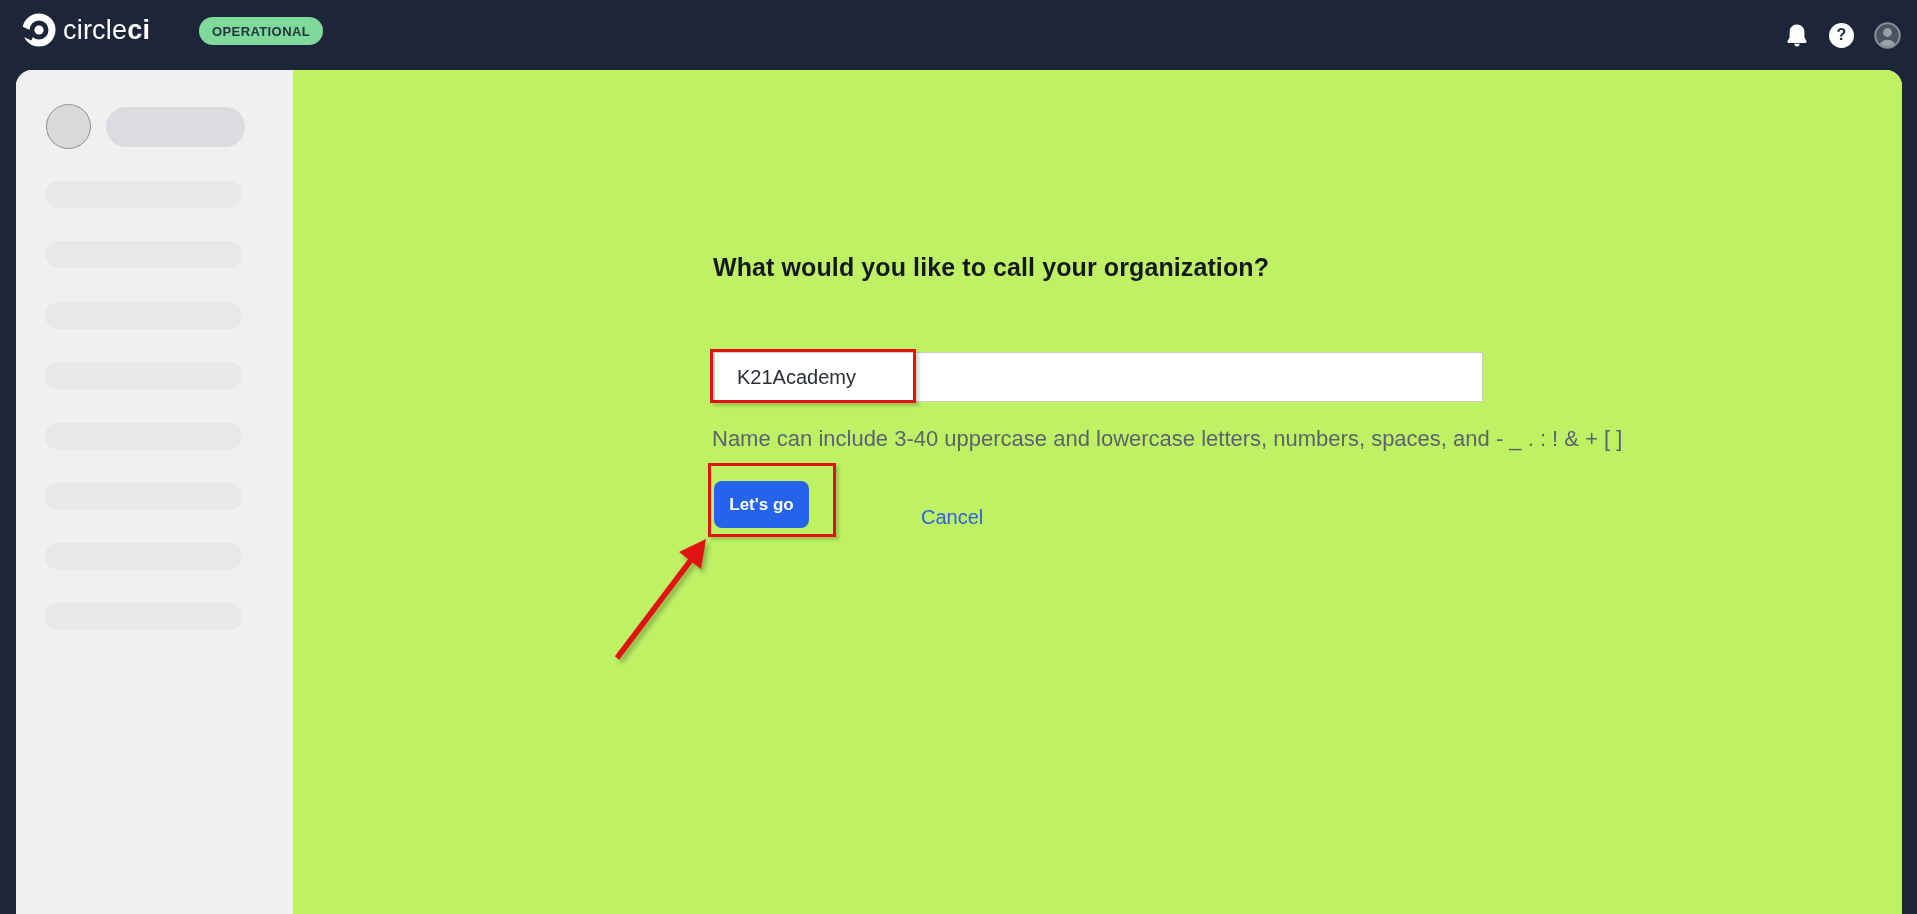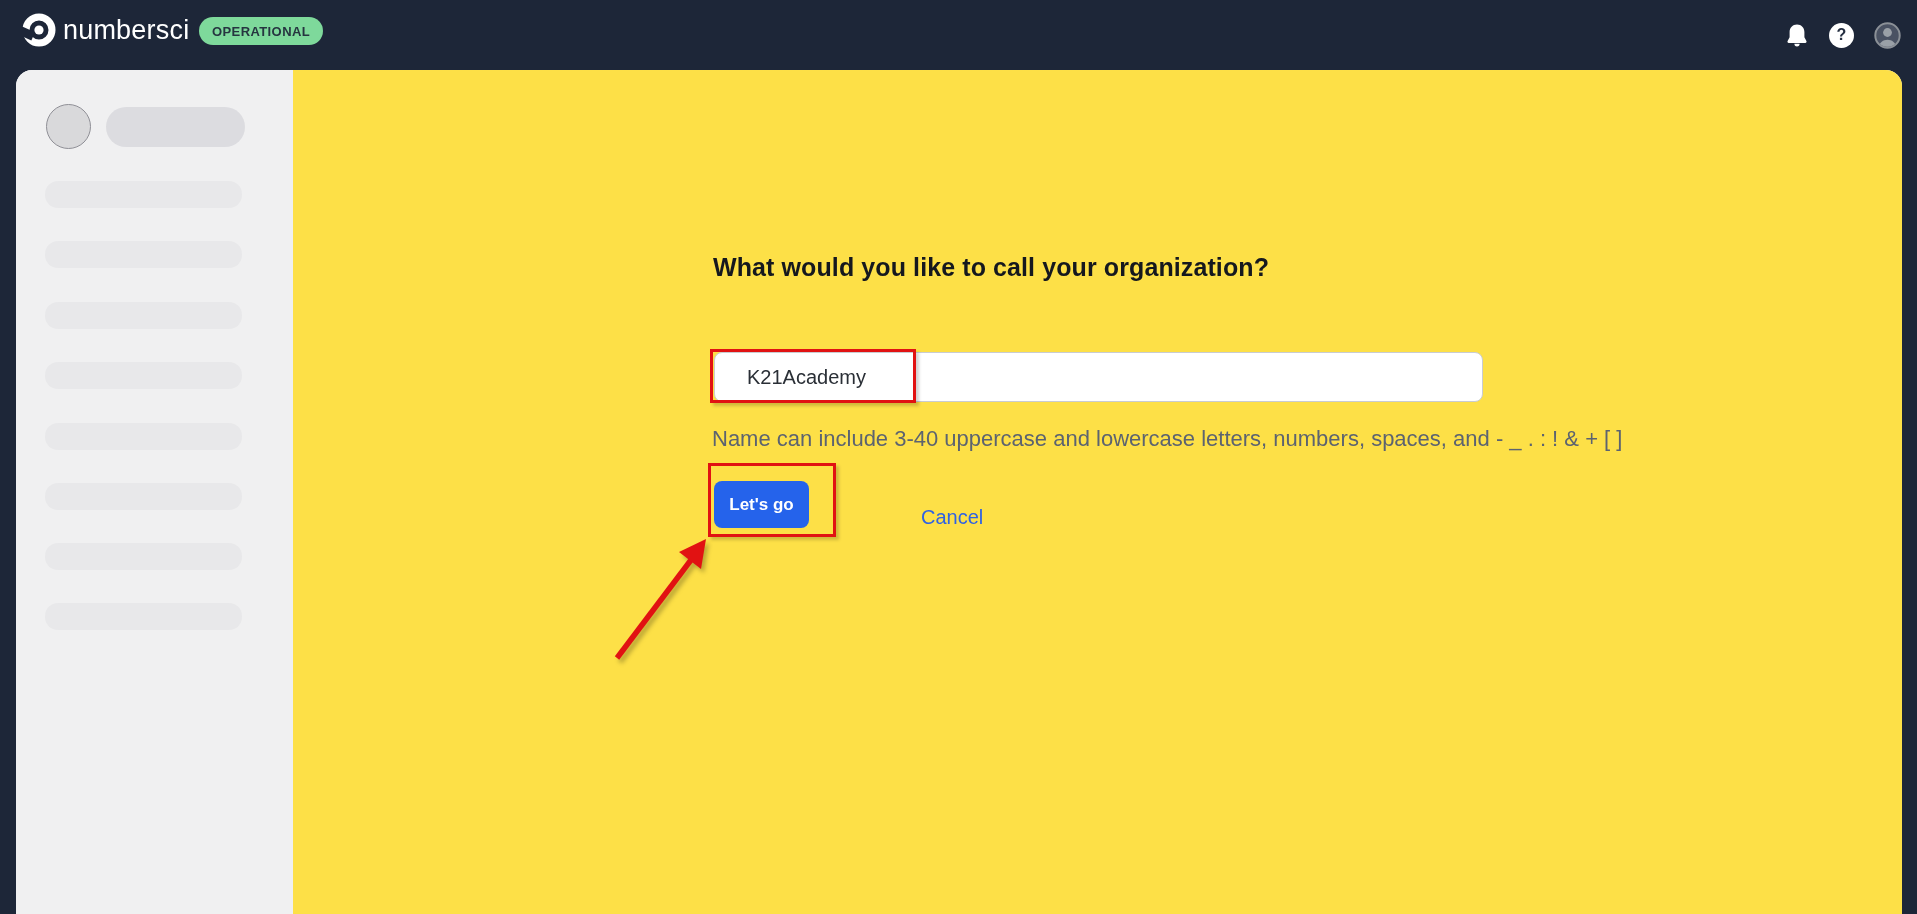--- a/index.html
+++ b/index.html
@@ -9,21 +9,21 @@
     background:#1d2638;
     position:relative;
   }
 
   
   .navbar { position:absolute; left:0; top:0; width:1917px; height:70px; background:#1d2638; }
   .logo { position:absolute; left:22px; top:13px; display:flex; align-items:center; cursor:pointer; }
   .logo-mark { width:34px; height:34px; display:block; }
   .logo-text { margin-left:7px; color:#ffffff; font-size:27px; letter-spacing:0.2px; }
   .logo-text .lt-reg { font-weight:400; }
-  .logo-text .lt-bold { font-weight:400; }
+  .logo-text .lt-bold { font-weight:700; }
 
   .status-badge {
     position:absolute; left:199px; top:17px; height:28px;
     background:#7ed99b; color:#263540;
     border-radius:14px; padding:14px 13px;
     display:flex; align-items:center;
     font-size:13px; font-weight:700; letter-spacing:0.4px;
     cursor:pointer;
   }
 
@@ -45,36 +45,36 @@
   
   .sidebar { position:absolute; left:0; top:0; width:277px; height:844px; background:#f0f0f1; }
   .sk-circle {
     position:absolute; left:30px; top:34px; width:45px; height:45px;
     border-radius:50%; background:#d9d9db; border:1.5px solid #8f8f96;
   }
   .sk-pill { position:absolute; left:90px; top:37px; width:139px; height:40px; border-radius:20px; background:#dcdce0; }
   .sk-bar { position:absolute; left:29px; width:197px; height:27px; border-radius:13px; background:#e8e8ea; }
 
   
-  .main-area { position:absolute; left:277px; top:0; width:1609px; height:844px; background:#fde047; }
+  .main-area { position:absolute; left:277px; top:0; width:1609px; height:844px; background:#bef264; }
 
   .page-title {
     position:absolute; left:697px; top:183px;
     font-size:25px; font-weight:700; color:#15181e; letter-spacing:0.1px;
     white-space:nowrap;
   }
   .page-subtitle {
     position:absolute; left:697px; top:221px;
     font-size:19px; color:#6a7280; white-space:nowrap;
   }
 
   .org-input {
     position:absolute; left:698px; top:282px; width:769px; height:50px;
-    background:#ffffff; border:1px solid #c9ccd1; border-radius:8px;
-    padding:0 0 0 32px; font-size:20px; color:#2a2f36;
+    background:#ffffff; border:1px solid #c9ccd1; border-radius:0;
+    padding:0 0 0 22px; font-size:20px; color:#2a2f36;
     font-family:"Liberation Sans", sans-serif; outline:none;
   }
   .helper-text {
     position:absolute; left:696px; top:356px;
     font-size:22px; color:#5c6370; white-space:nowrap;
   }
 
   .lets-go-btn {
     position:absolute; left:698px; top:411px; width:95px; height:47px;
     background:#2563eb; color:#ffffff; border:none; border-radius:8px;
@@ -105,21 +105,21 @@
 
 <div class="navbar">
   <div class="logo">
     <svg class="logo-mark" viewBox="0 0 34 34">
       <g>
         <circle cx="17" cy="17" r="13" fill="none" stroke="#ffffff" stroke-width="7"></circle>
         <rect x="-2" y="16" width="14" height="9" fill="#1d2638" transform="rotate(24 5 20)"></rect>
         <circle cx="17" cy="17" r="4.6" fill="#ffffff"></circle>
       </g>
     </svg>
-    <div class="logo-text"><span class="lt-reg">numbers</span><span class="lt-bold">ci</span></div>
+    <div class="logo-text"><span class="lt-reg">circle</span><span class="lt-bold">ci</span></div>
   </div>
 
   <div class="status-badge">OPERATIONAL</div>
 
   <div class="nav-icons">
     <div class="bell-wrap">
       <svg width="22" height="25" viewBox="0 0 22 25">
         <path fill="#ffffff" d="M11 1.5c-4.4 0-7.4 3.2-7.4 7.6v5.2L1.6 18c-.5.8.1 1.9 1.1 1.9h16.6c1 0 1.6-1.1 1.1-1.9l-2-3.7V9.1c0-4.4-3-7.6-7.4-7.6z"></path>
         <path fill="#ffffff" d="M8.4 20.8h5.2a2.6 2.6 0 0 1-5.2 0z"></path>
       </svg>

